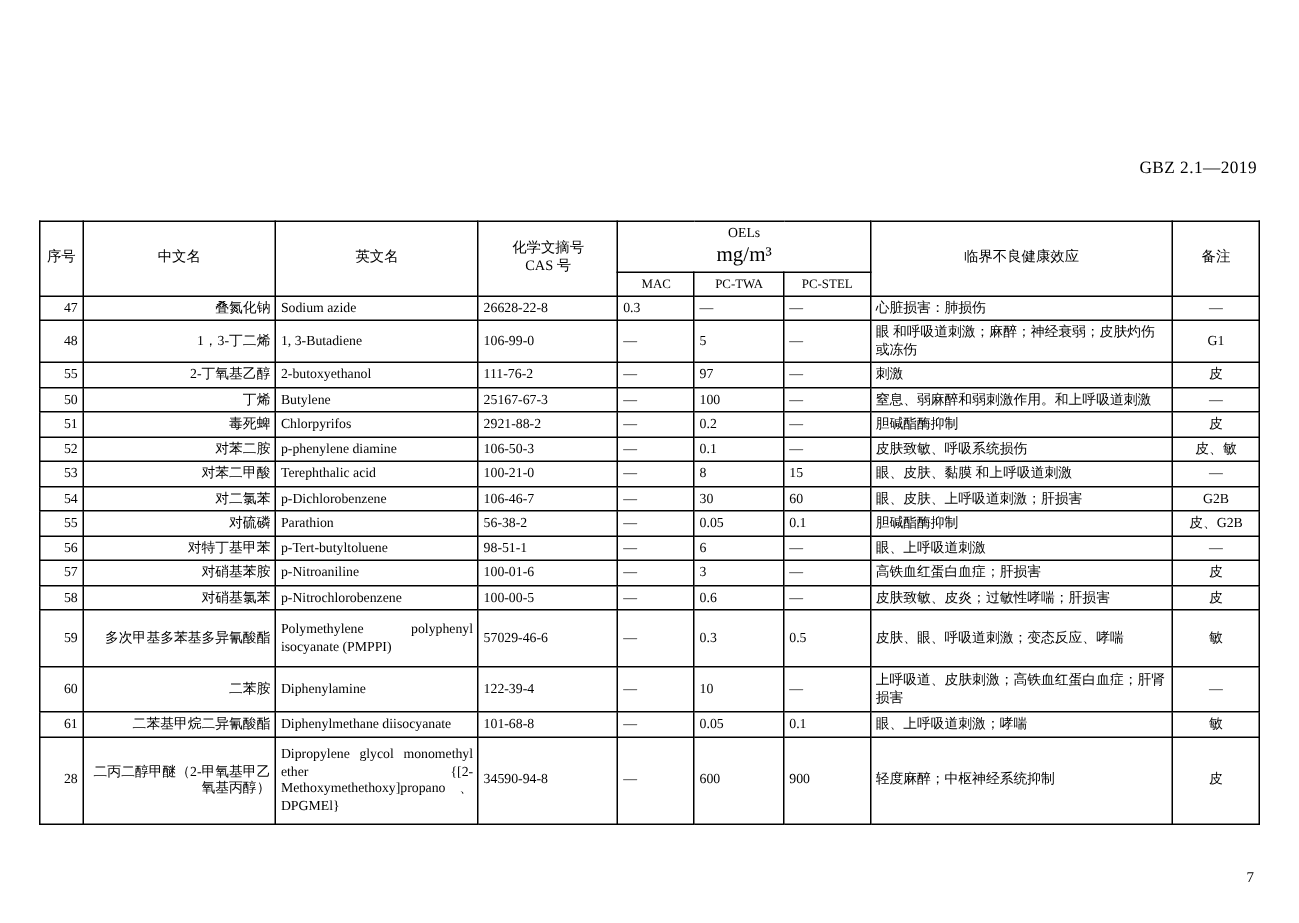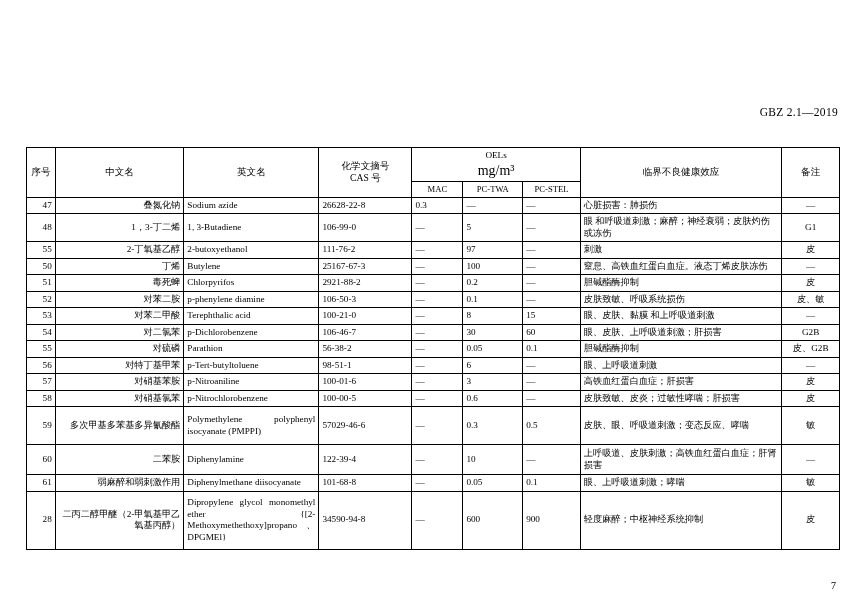--- a/index.html
+++ b/index.html
@@ -176,21 +176,21 @@
           <td class="note">皮</td>
         </tr>
         <tr>
           <td class="seq">50</td>
           <td class="cn">丁烯</td>
           <td class="en">Butylene</td>
           <td class="cas">25167-67-3</td>
           <td class="num">—</td>
           <td class="num">100</td>
           <td class="num">—</td>
-          <td class="eff">窒息、高铁血红蛋白血症。液态丁烯皮肤冻伤</td>
+          <td class="eff">窒息、弱麻醉和弱刺激作用。和上呼吸道刺激</td>
           <td class="note">—</td>
         </tr>
         <tr>
           <td class="seq">51</td>
           <td class="cn">毒死蜱</td>
           <td class="en">Chlorpyrifos</td>
           <td class="cas">2921-88-2</td>
           <td class="num">—</td>
           <td class="num">0.2</td>
           <td class="num">—</td>
@@ -291,21 +291,21 @@
           <td class="en">Diphenylamine</td>
           <td class="cas">122-39-4</td>
           <td class="num">—</td>
           <td class="num">10</td>
           <td class="num">—</td>
           <td class="eff">上呼吸道、皮肤刺激；高铁血红蛋白血症；肝肾损害</td>
           <td class="note">—</td>
         </tr>
         <tr>
           <td class="seq">61</td>
-          <td class="cn">弱麻醉和弱刺激作用</td>
+          <td class="cn">二苯基甲烷二异氰酸酯</td>
           <td class="en">Diphenylmethane diisocyanate</td>
           <td class="cas">101-68-8</td>
           <td class="num">—</td>
           <td class="num">0.05</td>
           <td class="num">0.1</td>
           <td class="eff">眼、上呼吸道刺激；哮喘</td>
           <td class="note">敏</td>
         </tr>
         <tr style="height:58px;">
           <td class="seq">28</td>

